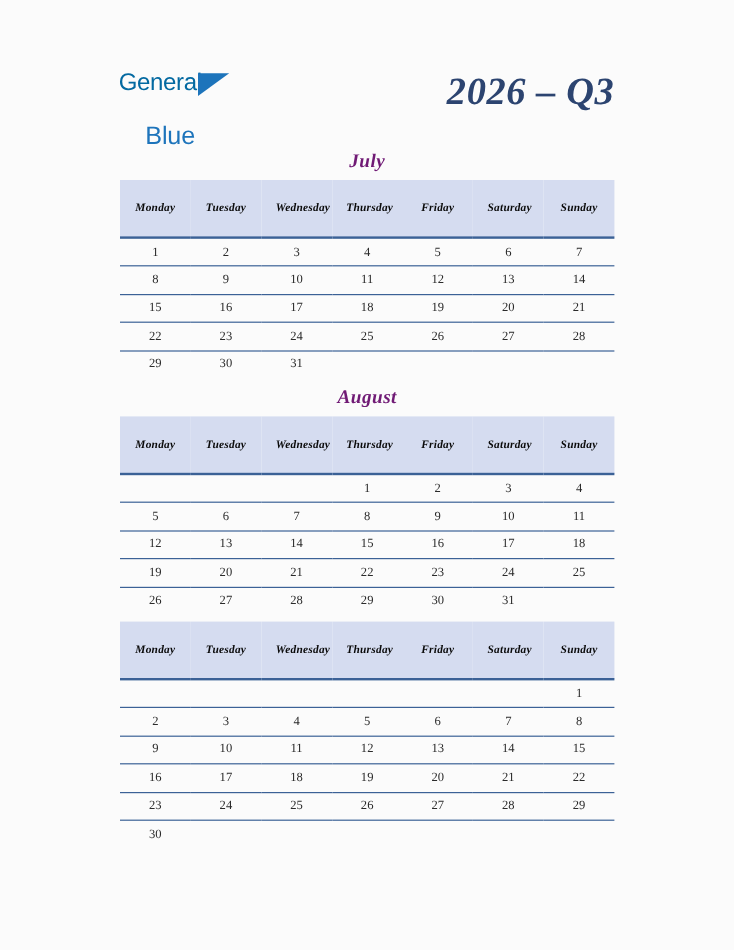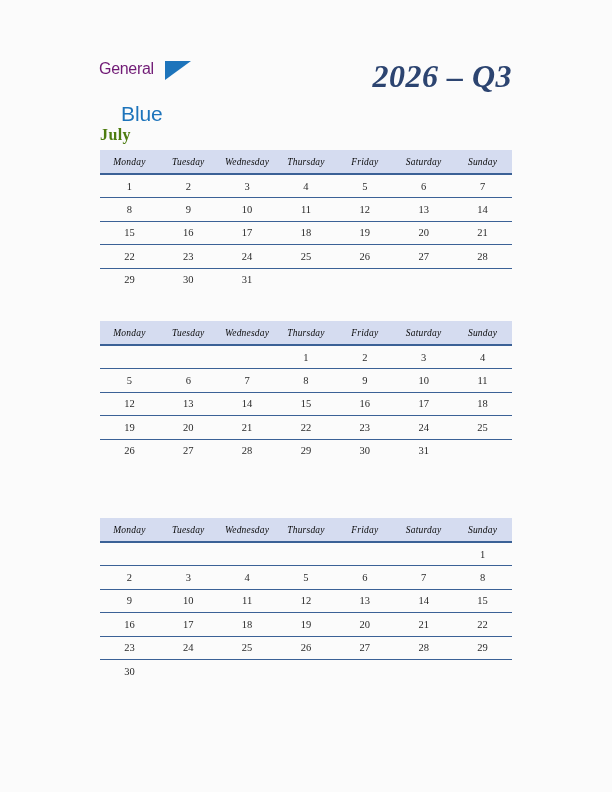--- a/index.html
+++ b/index.html
@@ -36,23 +36,23 @@
     left: 99px;
     top: 58px;
     width: 120px;
     height: 48px;
   }
   .logo-general {
     position: absolute;
     left: 0;
     top: 0;
     font-family: "Liberation Sans", sans-serif;
-    font-size: 16px;
+    font-size: 20px;
     letter-spacing: -0.3px;
-    color: #701a75;
+    color: #0369a1;
     line-height: 22px;
     white-space: nowrap;
   }
   .logo-blue {
     position: absolute;
     left: 22px;
     top: 21px;
     font-family: "Liberation Sans", sans-serif;
     font-size: 21px;
     letter-spacing: -0.1px;
@@ -88,45 +88,47 @@
   .month {
     position: absolute;
     left: 100px;
     width: 412px;
   }
   #month-0 { top: 124px; }
   #month-1 { top: 321px; }
   #month-2 { top: 518px; }
 
   .month-name {
-    font-family: "Liberation Serif", serif;
+    text-align: center;
+    font-family: "Liberation Serif", serif;
+    font-style: italic;
     font-weight: bold;
     font-size: 16px;
-    color: #4d7c0f;
+    color: #701a75;
     letter-spacing: 0.4px;
     height: 26px;
     line-height: 22px;
   }
 
   table.cal {
     border-collapse: collapse;
     width: 412px;
     table-layout: fixed;
   }
 
   table.cal th {
     background: #d5dcf0;
     font-family: "Liberation Serif", serif;
     font-style: italic;
-    font-weight: normal;
+    font-weight: bold;
     font-size: 9.5px;
     color: #0a0a0a;
     height: 23px;
     text-align: center;
-    padding: 0;
+    padding: 12px;
     letter-spacing: 0.2px;
     border-bottom: 2px solid #3b6196;
   }
 
   table.cal td {
     height: 22.4px;
     text-align: center;
     vertical-align: middle;
     font-family: "Liberation Serif", serif;
     font-size: 10.5px;
@@ -218,20 +220,21 @@
             <td class="empty"></td>
             <td class="empty"></td>
             <td class="empty"></td>
             <td class="empty"></td>
           </tr>
         </tbody>
     </table>
   </div>
 
   <div class="month" id="month-1">
+    <div class="month-name">August</div>
     <table class="cal">
       <thead>
         <tr>
           <th>Monday</th>
           <th>Tuesday</th>
           <th>Wednesday</th>
           <th>Thursday</th>
           <th>Friday</th>
           <th>Saturday</th>
           <th>Sunday</th>

